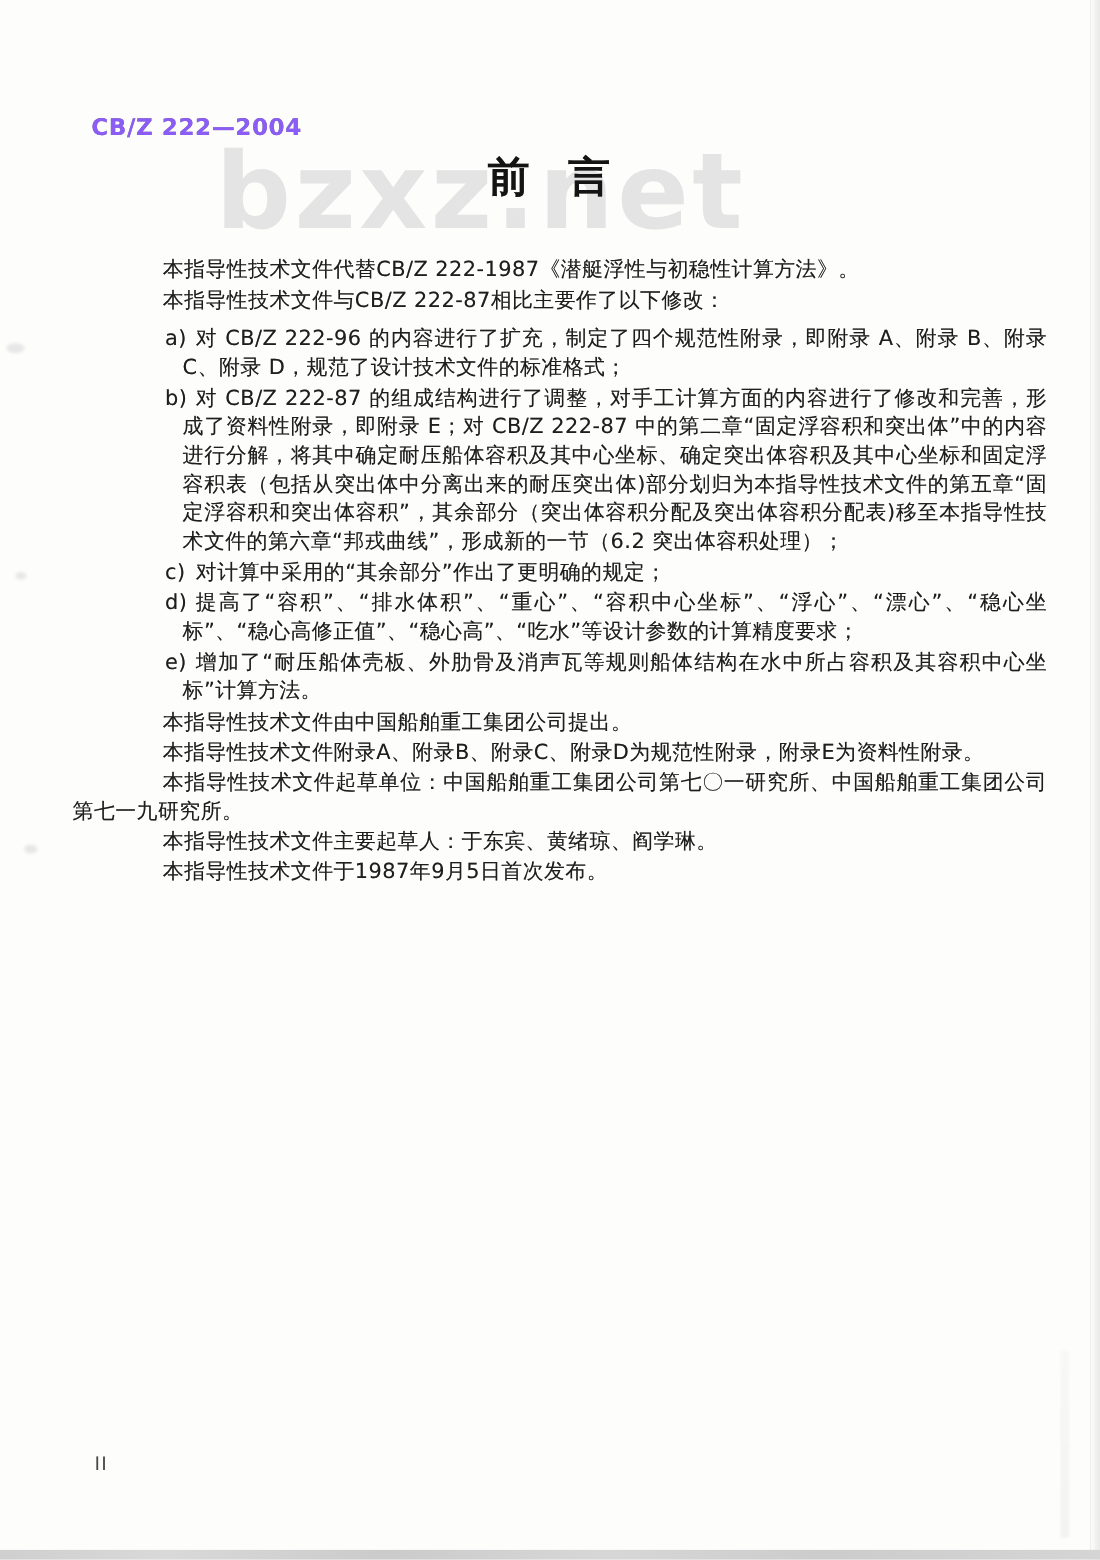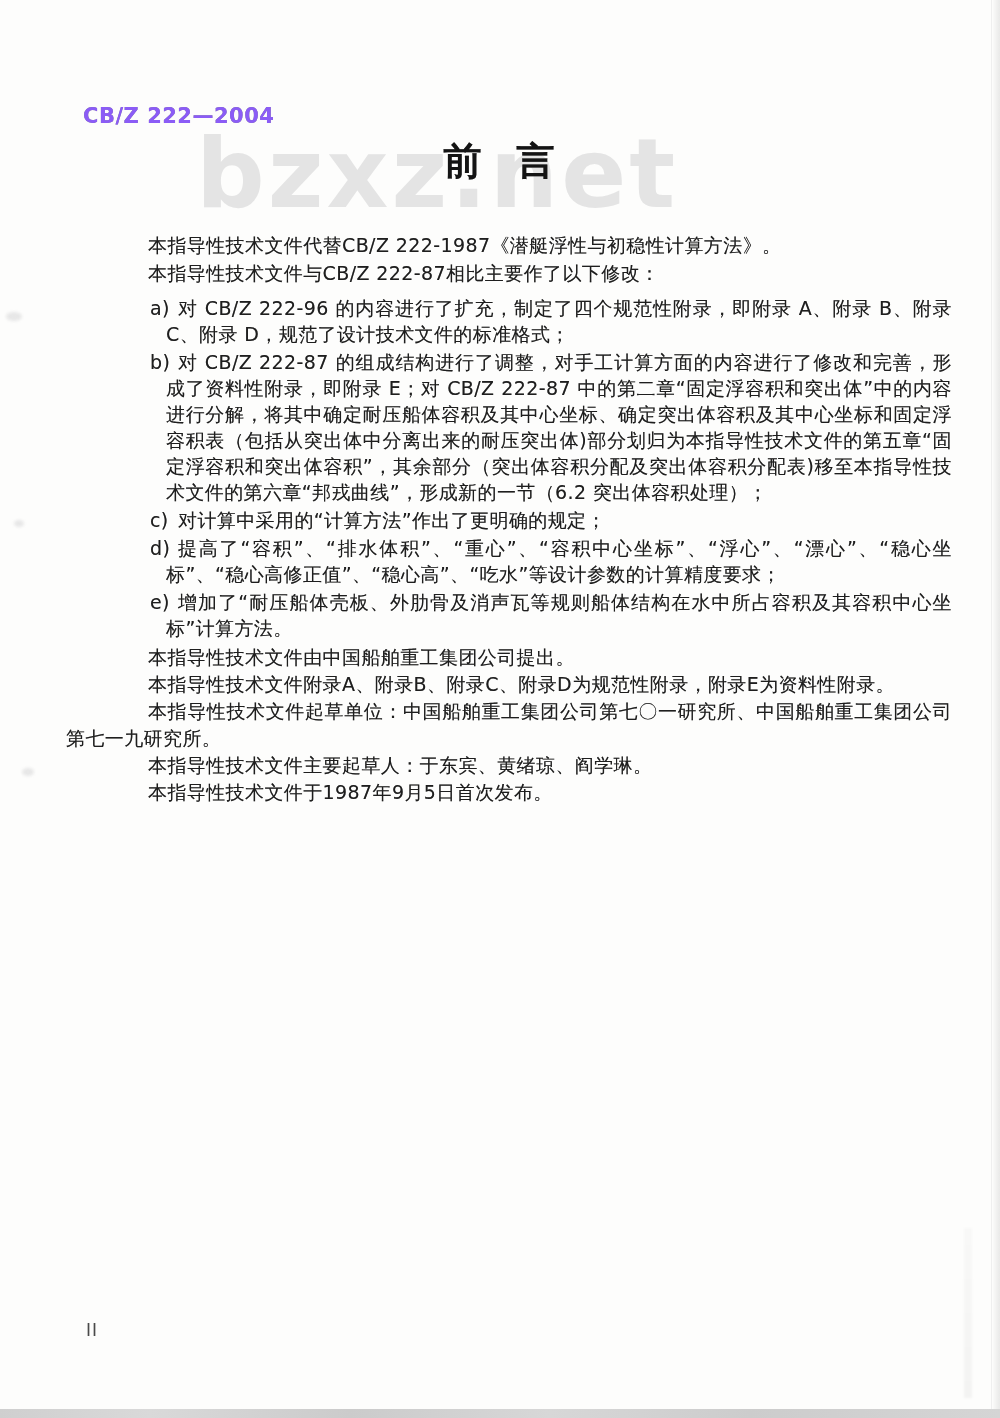--- a/index.html
+++ b/index.html
@@ -126,21 +126,21 @@
       <div class="change-item">
         <span class="change-label">a)</span>
         <span>对 CB/Z 222-96 的内容进行了扩充，制定了四个规范性附录，即附录 A、附录 B、附录 C、附录 D，规范了设计技术文件的标准格式；</span>
       </div>
       <div class="change-item">
         <span class="change-label">b)</span>
         <span>对 CB/Z 222-87 的组成结构进行了调整，对手工计算方面的内容进行了修改和完善，形成了资料性附录，即附录 E；对 CB/Z 222-87 中的第二章“固定浮容积和突出体”中的内容进行分解，将其中确定耐压船体容积及其中心坐标、确定突出体容积及其中心坐标和固定浮容积表（包括从突出体中分离出来的耐压突出体)部分划归为本指导性技术文件的第五章“固定浮容积和突出体容积”，其余部分（突出体容积分配及突出体容积分配表)移至本指导性技术文件的第六章“邦戎曲线”，形成新的一节（6.2 突出体容积处理）；</span>
       </div>
       <div class="change-item">
         <span class="change-label">c)</span>
-        <span>对计算中采用的“计算方法”作出了更明确的规定；</span>
+        <span>对计算中采用的“其余部分”作出了更明确的规定；</span>
       </div>
       <div class="change-item">
         <span class="change-label">d)</span>
         <span>提高了“容积”、“排水体积”、“重心”、“容积中心坐标”、“浮心”、“漂心”、“稳心坐标”、“稳心高修正值”、“稳心高”、“吃水”等设计参数的计算精度要求；</span>
       </div>
       <div class="change-item">
         <span class="change-label">e)</span>
         <span>增加了“耐压船体壳板、外肋骨及消声瓦等规则船体结构在水中所占容积及其容积中心坐标”计算方法。</span>
       </div>
     </div>

